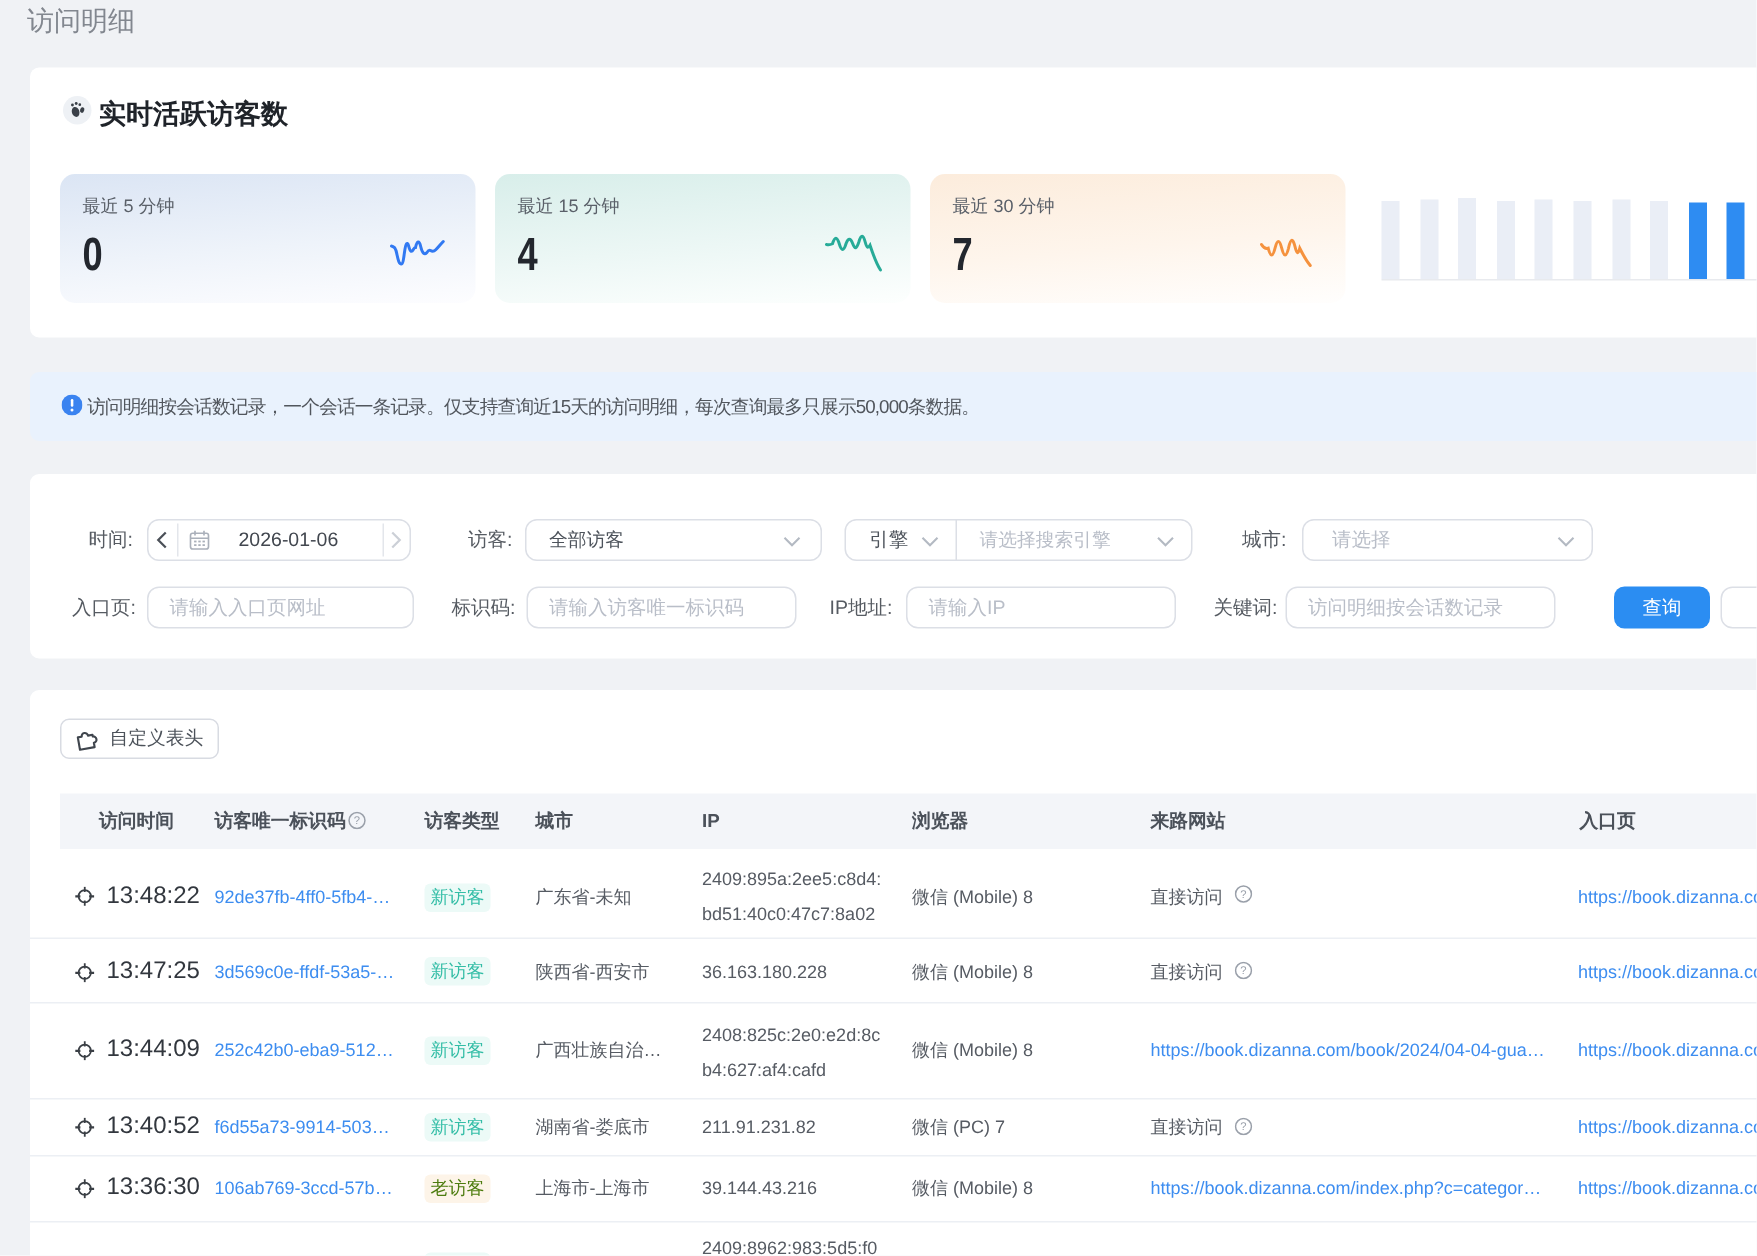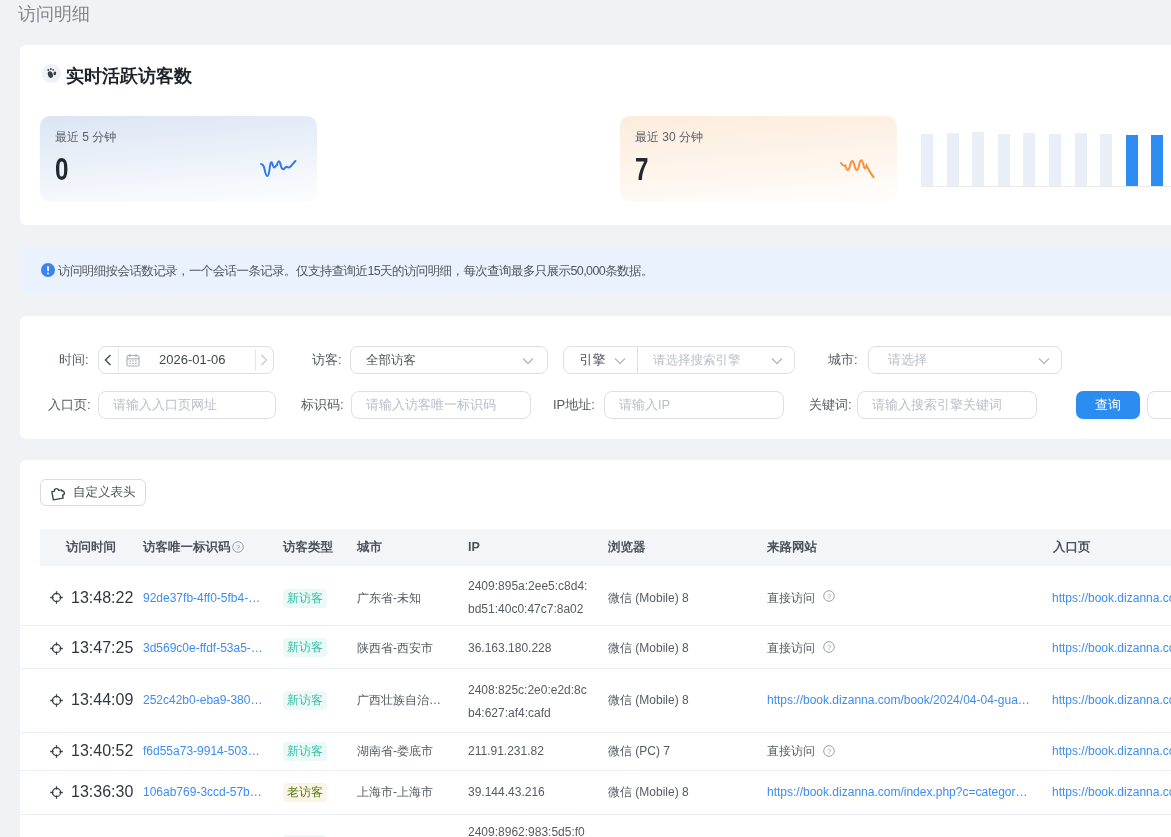--- a/index.html
+++ b/index.html
@@ -45,20 +45,27 @@
       </svg>
     <div class="abs" style="left:46px;top:19px;font-size:18px;font-weight:bold;color:#1f2329;">实时活跃访客数</div>
 
     <div class="statcard" style="left:20px;background:linear-gradient(175deg,#dbe5f4 0%,#eef3fa 55%,#fdfdff 100%);">
       <div class="statlabel">最近 5 分钟</div>
       <div class="statval">0</div>
       <svg class="spark" width="42" height="28" viewBox="0 0 42 28">
           <path d="M1,10 c1.5,1 2,0 3,3 c1,3.5 1.5,9 3.5,9 c2,0 2,-12 3.5,-13.5 c1.5,-1.5 1.5,4.5 3,5 c1.5,0.5 1.5,-2.5 3,-2.5 c1,-4.5 2.5,-5 3.5,-0.5 c1,4.5 2.5,5.5 4,4 c1,-1.5 1.5,-2 2.5,-1.5 c1.5,1 2.5,0.5 3.5,-0.5 c1.5,-1.5 3,-3.5 5,-5.5" fill="none" stroke="#3179f2" stroke-width="2" stroke-linecap="round"></path>
         </svg>
     </div>
+    <div class="statcard" style="left:310px;background:linear-gradient(175deg,#d8eeea 0%,#ecf7f5 55%,#fdfffe 100%);">
+      <div class="statlabel">最近 15 分钟</div>
+      <div class="statval">4</div>
+      <svg class="spark" width="42" height="28" viewBox="0 0 42 28">
+          <path d="M1,9 c2,0.5 3,0 4,-0.5 c1.5,-5 3,-5 4.5,0 c1.5,5 3,5 4.5,0 c1.5,-4 3,-4 4.5,0 c1.5,4 2.5,3.5 4,-1 c1.5,-5.5 3,-5.5 4.5,0.5 c1,4 2,3 3,1.5 c2,6 4,12 7,16.5" fill="none" stroke="#27ab98" stroke-width="2" stroke-linecap="round"></path>
+        </svg>
+    </div>
     <div class="statcard" style="left:600px;background:linear-gradient(175deg,#fcecdc 0%,#fef5ec 55%,#fffefd 100%);">
       <div class="statlabel">最近 30 分钟</div>
       <div class="statval">7</div>
       <svg class="spark" width="42" height="28" viewBox="0 0 42 28">
           <path d="M1,9 c1.5,2.5 3,3 4.5,2.5 c1.5,6 3,6 4.5,0 c1.5,-6 3,-6 4.5,0 c1.5,6 3,6 4.5,0 c1.5,-7 3,-7 4.5,-0.5 c1,4.5 2,4.5 3,0.5 c2,4 4,8 7,11.5" fill="none" stroke="#f5923e" stroke-width="2" stroke-linecap="round"></path>
         </svg>
     </div>
 
     <div class="abs" style="left:901px;top:141px;width:440px;height:1px;background:#e8eaee;"></div>
     <div class="bar" style="left:901px;height:52px;"></div>
@@ -138,21 +145,21 @@
     <div class="fbox" style="left:78px;top:75px;width:178px;"></div>
     <div class="ph" style="left:93px;top:76px;">请输入入口页网址</div>
     <div class="flabel" style="left:281px;top:75px;">标识码:</div>
     <div class="fbox" style="left:331px;top:75px;width:180px;"></div>
     <div class="ph" style="left:346px;top:76px;">请输入访客唯一标识码</div>
     <div class="flabel" style="left:533px;top:75px;">IP地址:</div>
     <div class="fbox" style="left:584px;top:75px;width:180px;"></div>
     <div class="ph" style="left:599px;top:76px;">请输入IP</div>
     <div class="flabel" style="left:789px;top:75px;">关键词:</div>
     <div class="fbox" style="left:837px;top:75px;width:180px;"></div>
-    <div class="ph" style="left:852px;top:76px;">请输入搜索引擎关键词</div>
+    <div class="ph" style="left:852px;top:76px;">访问明细按会话数记录</div>
     <div class="abs" style="left:1056px;top:75px;width:64px;height:28px;background:#2b8df2;border-radius:7px;color:#fff;font-size:13px;text-align:center;line-height:28px;">查询</div>
     <div class="fbox" style="left:1127px;top:75px;width:70px;"></div>
   </div>
 
   <div class="card" style="top:460px;height:400px;">
     <div class="abs" style="left:19.5px;top:19px;width:106px;height:27px;border:1px solid #d8dbe2;border-radius:6px;box-sizing:border-box;"></div>
     <svg class="abs" style="left:29px;top:25px;" width="17" height="17" viewBox="0 0 24 24">
         <path d="M5,8 L8.7,8 A3,3 0 1 1 14.7,8 L19,8 L19,9.6 A3,3 0 1 1 19,15.6 L19,19.8 L5,19.8 Z" fill="none" stroke="#3f454d" stroke-width="2" stroke-linejoin="round" transform="rotate(-10 12 14)"></path>
       </svg>
     <div class="abs" style="left:53px;top:24px;font-size:12.5px;color:#4c525a;">自定义表头</div>
@@ -225,21 +232,21 @@
     <svg class="abs icon-aim" style="left:30px;top:233.5px;" width="13" height="13" viewBox="0 0 13 13">
         <g stroke="#3a3f45" fill="none">
           <circle cx="6.5" cy="6.5" r="4.1" stroke-width="1.2"></circle>
           <line x1="0.2" y1="6.5" x2="3.6" y2="6.5" stroke-width="1.5"></line>
           <line x1="9.4" y1="6.5" x2="12.8" y2="6.5" stroke-width="1.5"></line>
           <line x1="6.5" y1="0.2" x2="6.5" y2="3.6" stroke-width="1.2"></line>
           <line x1="6.5" y1="9.4" x2="6.5" y2="12.8" stroke-width="1.2"></line>
         </g>
       </svg>
     <div class="tcell" style="left:51px;top:232px;">13:44:09</div>
-    <div class="link" style="left:123px;top:232px;">252c42b0-eba9-380…</div>
+    <div class="link" style="left:123px;top:232px;">252c42b0-eba9-512…</div>
     <div class="tag tagnew" style="left:263px;top:230.5px;">新访客</div>
     <div class="cell" style="left:337px;top:232px;">广西壮族自治…</div>
     <div class="cell" style="left:448px;top:222px;">2408:825c:2e0:e2d:8c</div>
     <div class="cell" style="left:448px;top:245px;">b4:627:af4:cafd</div>
     <div class="cell" style="left:588px;top:232px;">微信 (Mobile) 8</div>
     <div class="link" style="left:747px;top:232px;">https://book.dizanna.com/book/2024/04-04-gua…</div>
     <div class="link" style="left:1032px;top:232px;">https://book.dizanna.com/book/2024</div>
 
     <svg class="abs icon-aim" style="left:30px;top:284.5px;" width="13" height="13" viewBox="0 0 13 13">
         <g stroke="#3a3f45" fill="none">

